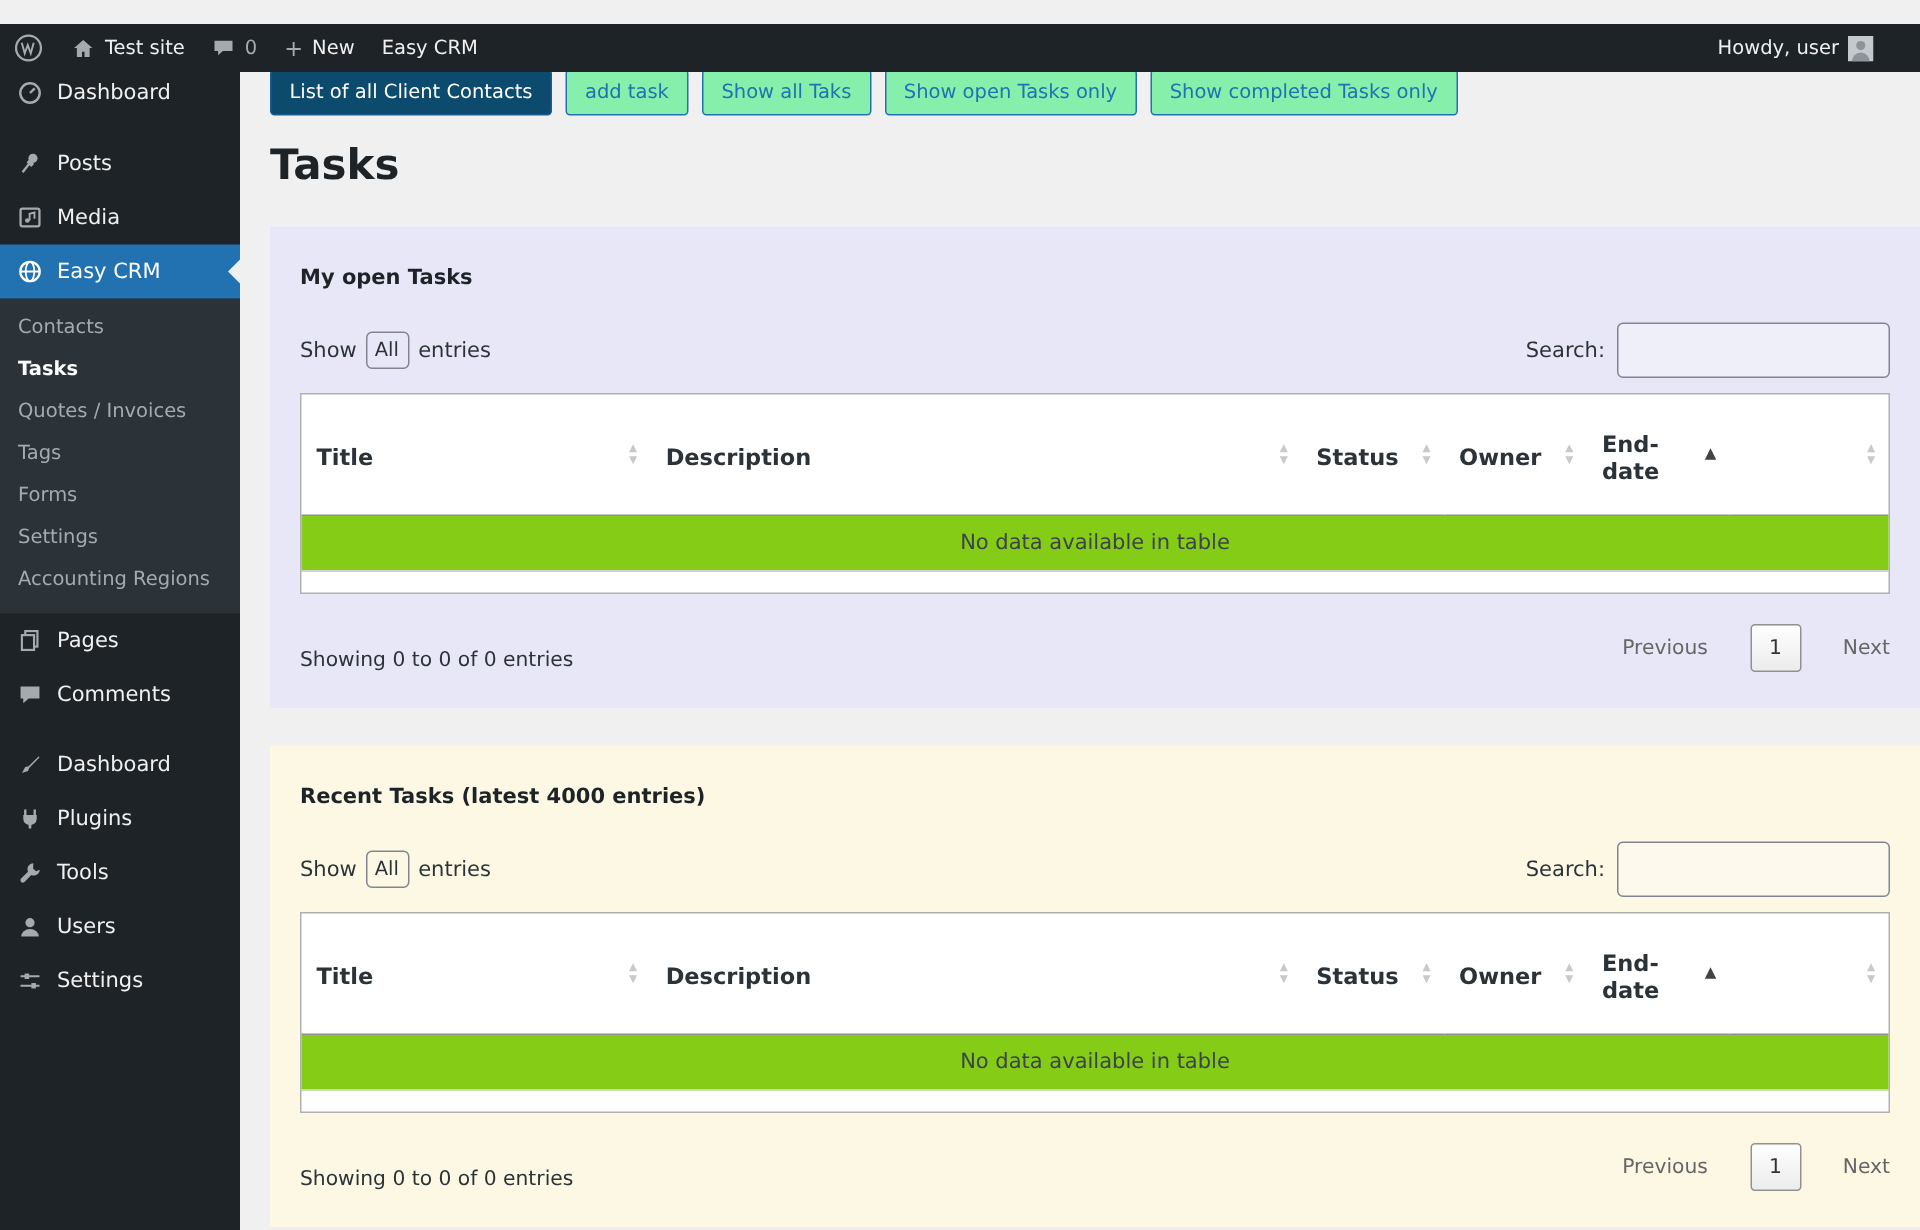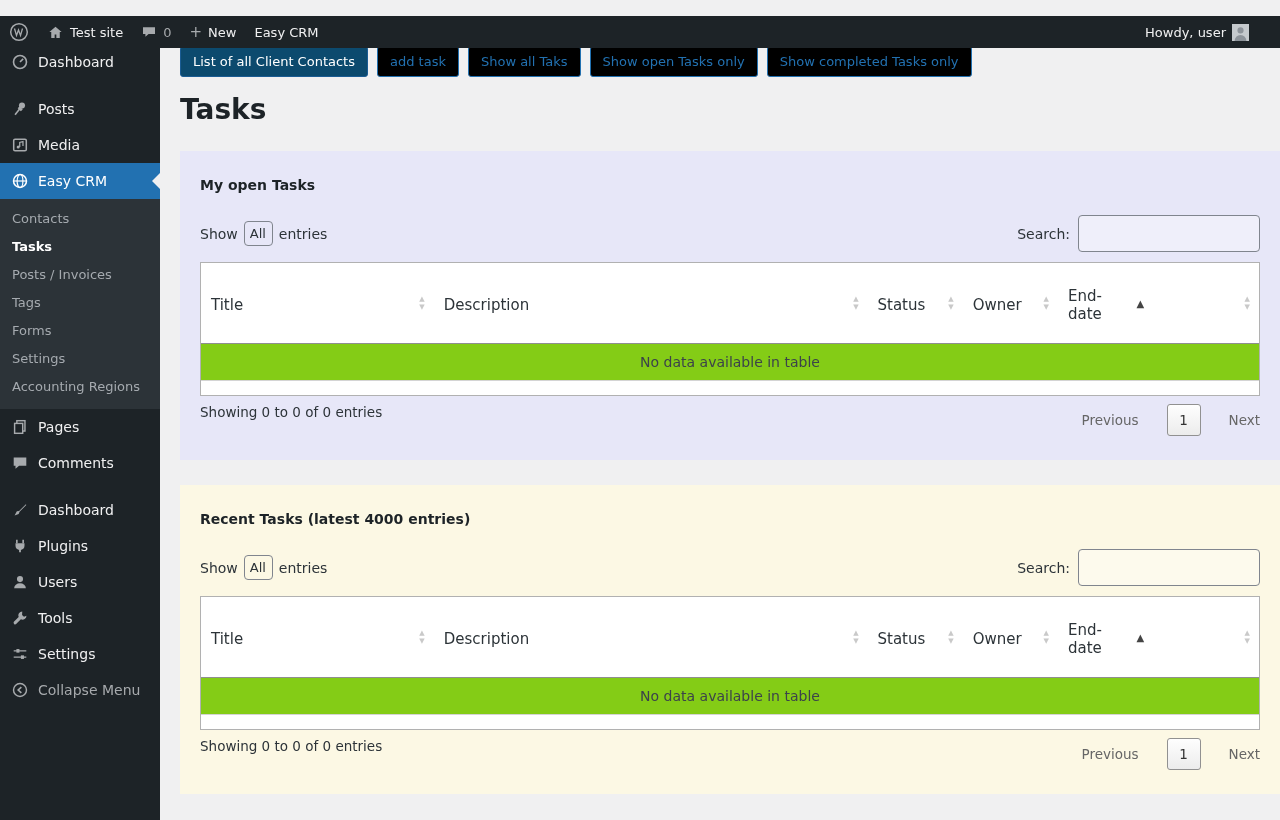--- a/index.html
+++ b/index.html
@@ -25,44 +25,44 @@
   .active-arrow{position:absolute;right:0;top:50%;margin-top:-8px;width:0;height:0;border:8px solid transparent;border-right-color:#f0f0f1}
   .menu-sep{height:11px}
   .submenu{list-style:none;background:#2c3338;padding:6px 0 8px}
   .submenu-item{padding:6px 12px;font-size:13px;color:#a5aaaf;cursor:pointer;line-height:16px}
   .submenu-item.current{color:#fff;font-weight:700}
   .collapse-label{color:#a7aaad}
 
   
   #content{margin-left:160px;padding:46px 0 0 20px;min-height:820px}
   .btn-row{display:flex;gap:9px}
-  .btn{font-family:inherit;font-size:13px;line-height:1;padding:8px 12px;border:1px solid #2271b1;border-radius:3px;background:#000000;color:#2271b1;cursor:pointer;white-space:nowrap}
+  .btn{font-family:inherit;font-size:13px;line-height:1;padding:8px 12px;border:1px solid #2271b1;border-radius:3px;background:#86efac;color:#2271b1;cursor:pointer;white-space:nowrap}
   .btn.primary{background:#0c4a6e;border-color:#1a5c94;color:#fff}
   h1.page-title{font-size:28px;font-weight:700;margin-top:16px;color:#1d2327}
 
   .panel{margin-top:25px;padding:26px 20px 24px}
   .panel-lavender{background:#e7e7f8}
   .panel-yellow{background:#fcf8e4}
   .panel h2{font-size:14px;font-weight:700;margin-bottom:22px;color:#1d2327}
 
   .dt-controls{display:flex;justify-content:space-between;align-items:center;margin-bottom:10px;font-size:14px;color:#2c3338}
   .dt-length{display:flex;align-items:center;gap:6px}
   .dt-length select{appearance:none;-webkit-appearance:none;font-family:inherit;font-size:13px;padding:4px 5px;border:1px solid #80858e;border-radius:4px;background:transparent;color:#2c3338;cursor:pointer}
   .dt-search{display:flex;align-items:center;gap:8px}
   .dt-search input{width:182px;height:37px;border:1px solid #80858e;border-radius:4px;background:rgba(255,255,255,0.35);padding:0 8px;font-family:inherit;font-size:14px;color:#2c3338}
 
   table.datatable{width:100%;border-collapse:separate;border-spacing:0;background:#fff;border:1px solid #b1b1b1;padding-bottom:14px}
-  table.datatable th{position:relative;text-align:left;font-size:15px;font-weight:400;padding:24px 28px 20px 10px;border-bottom:1px solid #8f8f8f;color:#2c3338;cursor:pointer}
+  table.datatable th{position:relative;text-align:left;font-size:15px;font-weight:700;padding:24px 28px 20px 10px;border-bottom:1px solid #8f8f8f;color:#2c3338;cursor:pointer}
   table.datatable td{padding:10px;text-align:center;font-size:14px;color:#3c434a;background:#84cc16;border-bottom:1px solid #d4d4d4}
   .c-title{width:22%}.c-desc{width:41%}.c-status{width:9%}.c-owner{width:9%}.c-end{width:9%}.c-extra{width:10%}
   .sort-pair{position:absolute;right:9px;top:50%;transform:translateY(-50%);display:flex;flex-direction:column;align-items:center;color:#c9c9c9}
   .sort-pair i{font-style:normal;font-size:7px;line-height:1.15}
   .sort-asc-marker{position:absolute;right:9px;top:50%;transform:translateY(-50%);font-size:10px;color:#444;font-style:normal}
 
-  .dt-footer{display:flex;justify-content:space-between;align-items:flex-start;margin-top:8px;font-size:13.5px;color:#2c3338}
+  .dt-footer{display:flex;justify-content:space-between;align-items:flex-end;margin-top:20px;font-size:13.5px;color:#2c3338}
   .dt-paginate{display:flex;align-items:center;gap:28px}
   .pg-dis{color:#666;cursor:default}
   .pg-current{min-width:34px;padding:7px 0;text-align:center;border:1px solid #919191;border-radius:3px;background:linear-gradient(#fefefe,#ececec);color:#333;cursor:pointer}
 </style>
 </head>
 <body>
 
 <div id="adminbar">
   <div class="ab-left">
     <div class="ab-item">
@@ -156,21 +156,21 @@
             <path d="M3 10 h14" stroke="currentColor" stroke-width="1.3"></path>
           </svg>
       </span>
       <span>Easy CRM</span>
       <span class="active-arrow"></span>
     </li>
 
     <ul class="submenu">
       <li class="submenu-item">Contacts</li>
       <li class="submenu-item current">Tasks</li>
-      <li class="submenu-item">Posts / Invoices</li>
+      <li class="submenu-item">Quotes / Invoices</li>
       <li class="submenu-item">Tags</li>
       <li class="submenu-item">Forms</li>
       <li class="submenu-item">Settings</li>
       <li class="submenu-item">Accounting Regions</li>
     </ul>
 
     <li class="menu-item">
       <span class="mi-icon">
         <svg viewBox="0 0 20 20" width="18" height="18">
             <rect x="6.5" y="3" width="9" height="11.5" fill="none" stroke="currentColor" stroke-width="1.6"></rect>
@@ -206,56 +206,47 @@
             <path d="M6.5 3 v4 M13.5 3 v4" stroke="currentColor" stroke-width="1.8" fill="none"></path>
             <path d="M5 7 h10 v2.5 a5 5 0 0 1 -4 4.9 V17 h-2 v-2.6 A5 5 0 0 1 5 9.5 z" fill="currentColor"></path>
           </svg>
       </span>
       <span>Plugins</span>
     </li>
 
     <li class="menu-item">
       <span class="mi-icon">
         <svg viewBox="0 0 20 20" width="18" height="18">
+            <path d="M12.5 2.8 a4.4 4.4 0 0 0 -4 6.2 L3.2 14.3 a1.8 1.8 0 0 0 2.5 2.5 L11 11.5 a4.4 4.4 0 0 0 6.2 -4 l-2.8 1.2 -2.1 -2.1 z" fill="currentColor"></path>
+          </svg>
+      </span>
+      <span>Tools</span>
+    </li>
+
+    <li class="menu-item">
+      <span class="mi-icon">
+        <svg viewBox="0 0 20 20" width="18" height="18">
             <circle cx="10" cy="6.8" r="3.4" fill="currentColor"></circle>
             <path d="M3.5 17 a6.5 5.5 0 0 1 13 0 z" fill="currentColor"></path>
           </svg>
       </span>
       <span>Users</span>
-    </li>
-
-    <li class="menu-item">
-      <span class="mi-icon">
-        <svg viewBox="0 0 20 20" width="18" height="18">
-            <path d="M12.5 2.8 a4.4 4.4 0 0 0 -4 6.2 L3.2 14.3 a1.8 1.8 0 0 0 2.5 2.5 L11 11.5 a4.4 4.4 0 0 0 6.2 -4 l-2.8 1.2 -2.1 -2.1 z" fill="currentColor"></path>
-          </svg>
-      </span>
-      <span>Tools</span>
     </li>
 
     <li class="menu-item">
       <span class="mi-icon">
         <svg viewBox="0 0 20 20" width="18" height="18">
             <path d="M3 6.5 h14 M3 13.5 h14" stroke="currentColor" stroke-width="1.6" fill="none"></path>
             <rect x="6" y="4.5" width="3.4" height="4" fill="currentColor"></rect>
             <rect x="11" y="11.5" width="3.4" height="4" fill="currentColor"></rect>
           </svg>
       </span>
       <span>Settings</span>
     </li>
 
-    <li class="menu-item">
-      <span class="mi-icon">
-        <svg viewBox="0 0 20 20" width="18" height="18">
-            <circle cx="10" cy="10" r="7.2" fill="none" stroke="currentColor" stroke-width="1.6"></circle>
-            <path d="M11.5 6.8 L8 10 l3.5 3.2" fill="none" stroke="currentColor" stroke-width="1.8"></path>
-          </svg>
-      </span>
-      <span class="collapse-label">Collapse Menu</span>
-    </li>
 
   </ul>
 </div>
 
 <div id="content">
 
   <div class="btn-row">
     <button class="btn primary">List of all Client Contacts</button>
     <button class="btn">add task</button>
     <button class="btn">Show all Taks</button>

